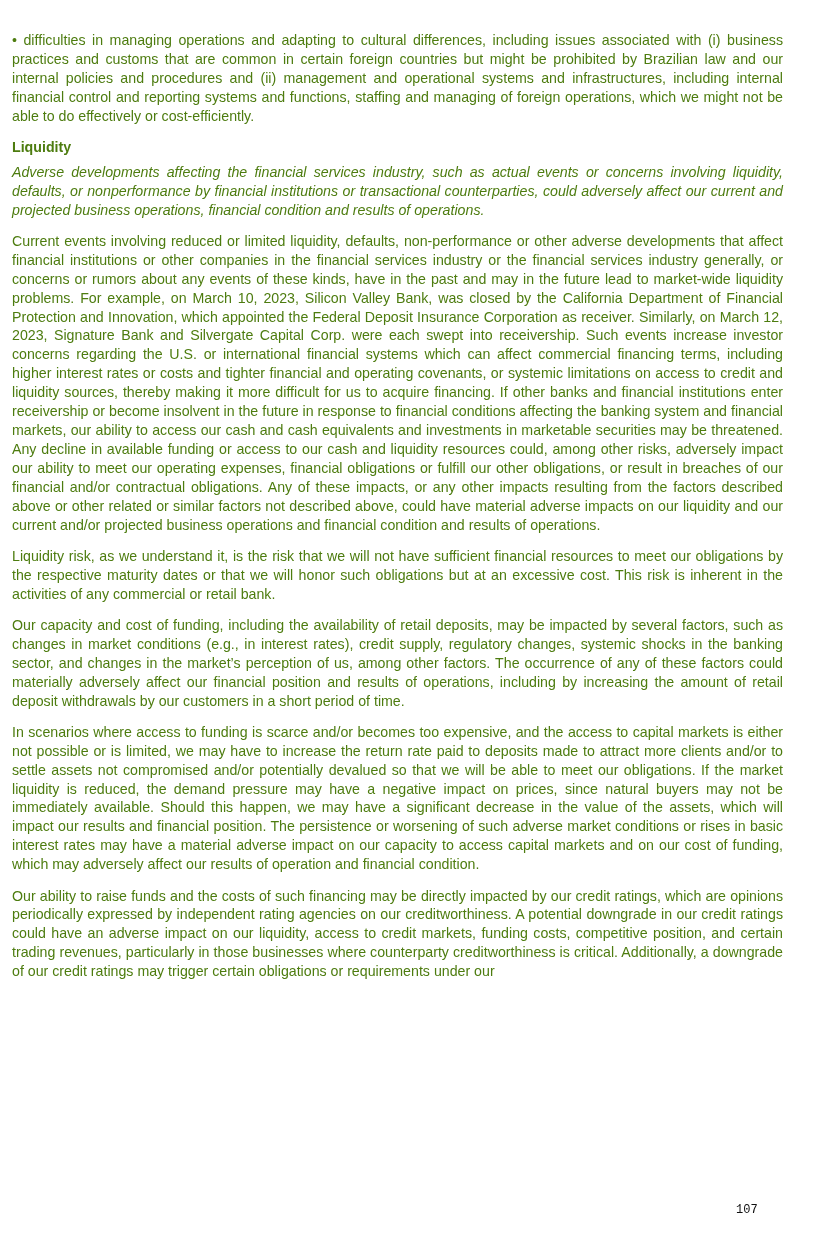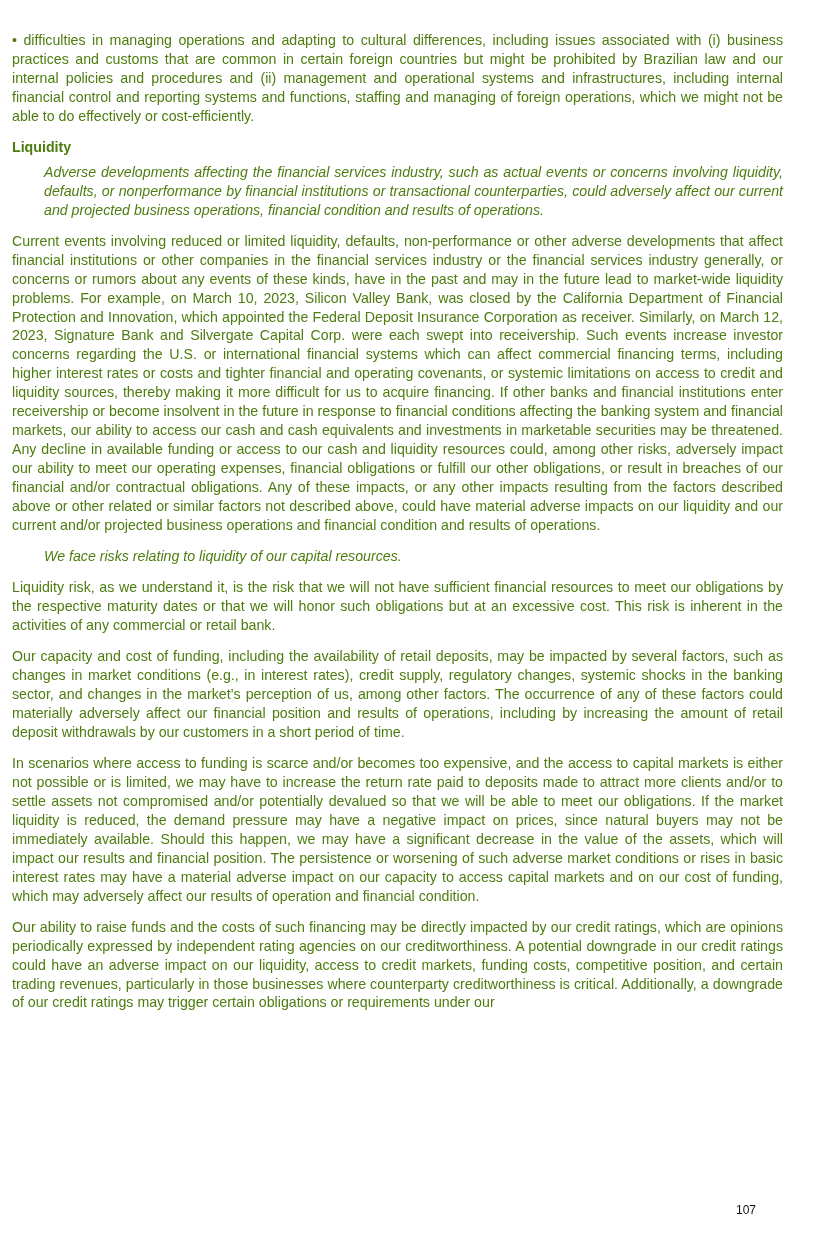--- a/index.html
+++ b/index.html
@@ -22,45 +22,43 @@
       font-size: 14.2px;
       line-height: 18.9px;
       color: #4d7c0f;
       text-align: justify;
     }
     .page p {
       margin: 0 0 12.4px 0;
     }
     .page p.italic {
       font-style: italic;
-      margin-left: 32px;
     }
     .page h3 {
       margin: 0 0 6px 0;
       font-size: 14.2px;
       font-weight: bold;
       line-height: 18.9px;
     }
     .page-number {
       position: absolute;
       left: 736px;
       top: 1203px;
-      font-family: Liberation Sans, sans-serif;
+      font-family: Liberation Mono, monospace;
       font-size: 12px;
       color: #111111;
     }
   </style>
 </head>
 <body>
 
 <div class="page">
   <p>• difficulties in managing operations and adapting to cultural differences, including issues associated with (i) business practices and customs that are common in certain foreign countries but might be prohibited by Brazilian law and our internal policies and procedures and (ii) management and operational systems and infrastructures, including internal financial control and reporting systems and functions, staffing and managing of foreign operations, which we might not be able to do effectively or cost-efficiently.</p>
   <h3>Liquidity</h3>
   <p class="italic">Adverse developments affecting the financial services industry, such as actual events or concerns involving liquidity, defaults, or nonperformance by financial institutions or transactional counterparties, could adversely affect our current and projected business operations, financial condition and results of operations.</p>
   <p>Current events involving reduced or limited liquidity, defaults, non-performance or other adverse developments that affect financial institutions or other companies in the financial services industry or the financial services industry generally, or concerns or rumors about any events of these kinds, have in the past and may in the future lead to market-wide liquidity problems. For example, on March 10, 2023, Silicon Valley Bank, was closed by the California Department of Financial Protection and Innovation, which appointed the Federal Deposit Insurance Corporation as receiver. Similarly, on March 12, 2023, Signature Bank and Silvergate Capital Corp. were each swept into receivership. Such events increase investor concerns regarding the U.S. or international financial systems which can affect commercial financing terms, including higher interest rates or costs and tighter financial and operating covenants, or systemic limitations on access to credit and liquidity sources, thereby making it more difficult for us to acquire financing. If other banks and financial institutions enter receivership or become insolvent in the future in response to financial conditions affecting the banking system and financial markets, our ability to access our cash and cash equivalents and investments in marketable securities may be threatened. Any decline in available funding or access to our cash and liquidity resources could, among other risks, adversely impact our ability to meet our operating expenses, financial obligations or fulfill our other obligations, or result in breaches of our financial and/or contractual obligations. Any of these impacts, or any other impacts resulting from the factors described above or other related or similar factors not described above, could have material adverse impacts on our liquidity and our current and/or projected business operations and financial condition and results of operations.</p>
-  <p class="italic">We face risks relating to liquidity of our capital resources.</p>
   <p>Liquidity risk, as we understand it, is the risk that we will not have sufficient financial resources to meet our obligations by the respective maturity dates or that we will honor such obligations but at an excessive cost. This risk is inherent in the activities of any commercial or retail bank.</p>
   <p>Our capacity and cost of funding, including the availability of retail deposits, may be impacted by several factors, such as changes in market conditions (e.g., in interest rates), credit supply, regulatory changes, systemic shocks in the banking sector, and changes in the market’s perception of us, among other factors. The occurrence of any of these factors could materially adversely affect our financial position and results of operations, including by increasing the amount of retail deposit withdrawals by our customers in a short period of time.</p>
   <p>In scenarios where access to funding is scarce and/or becomes too expensive, and the access to capital markets is either not possible or is limited, we may have to increase the return rate paid to deposits made to attract more clients and/or to settle assets not compromised and/or potentially devalued so that we will be able to meet our obligations. If the market liquidity is reduced, the demand pressure may have a negative impact on prices, since natural buyers may not be immediately available. Should this happen, we may have a significant decrease in the value of the assets, which will impact our results and financial position. The persistence or worsening of such adverse market conditions or rises in basic interest rates may have a material adverse impact on our capacity to access capital markets and on our cost of funding, which may adversely affect our results of operation and financial condition.</p>
   <p>Our ability to raise funds and the costs of such financing may be directly impacted by our credit ratings, which are opinions periodically expressed by independent rating agencies on our creditworthiness. A potential downgrade in our credit ratings could have an adverse impact on our liquidity, access to credit markets, funding costs, competitive position, and certain trading revenues, particularly in those businesses where counterparty creditworthiness is critical. Additionally, a downgrade of our credit ratings may trigger certain obligations or requirements under our</p>
 </div>
 
 <div class="page-number">107</div>
 
 </body></html>

